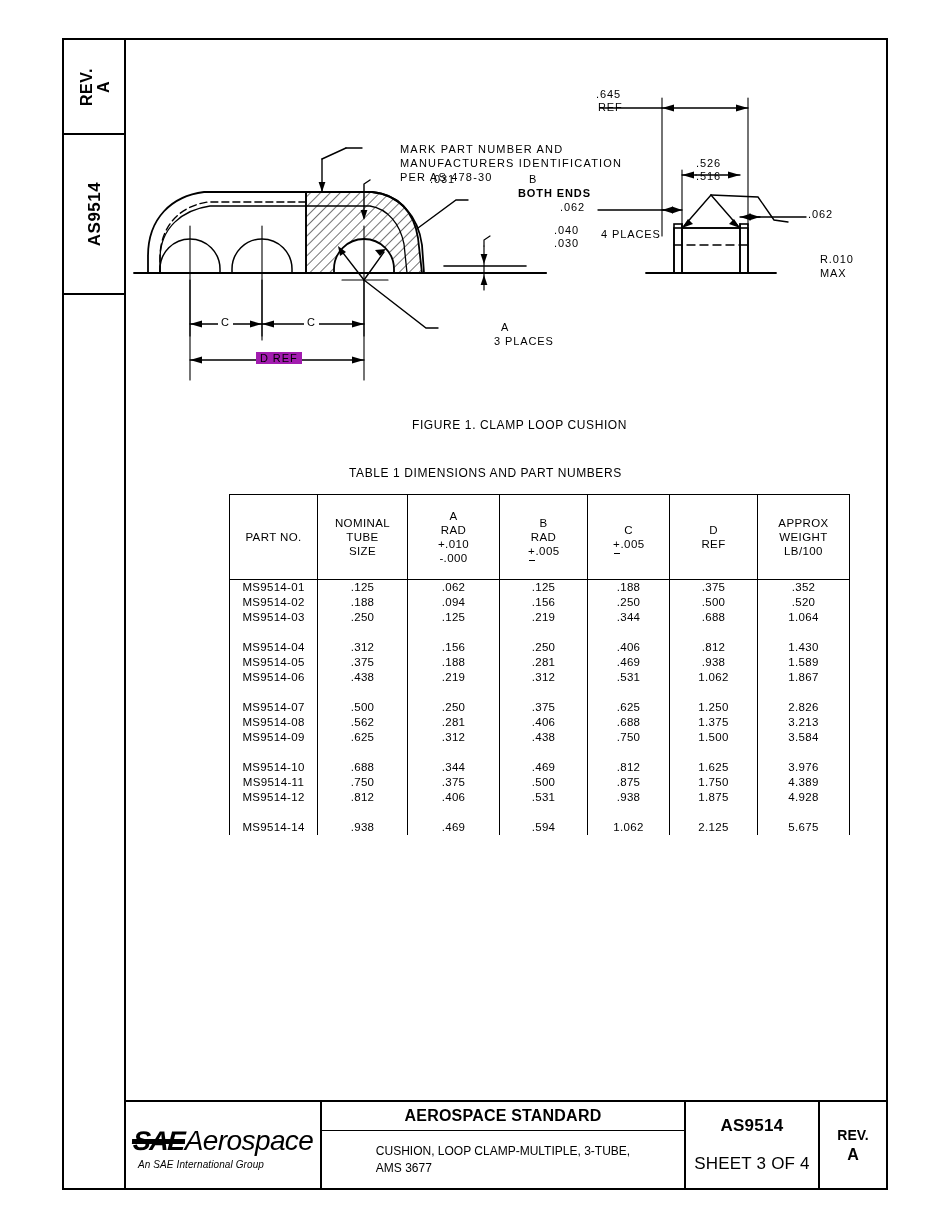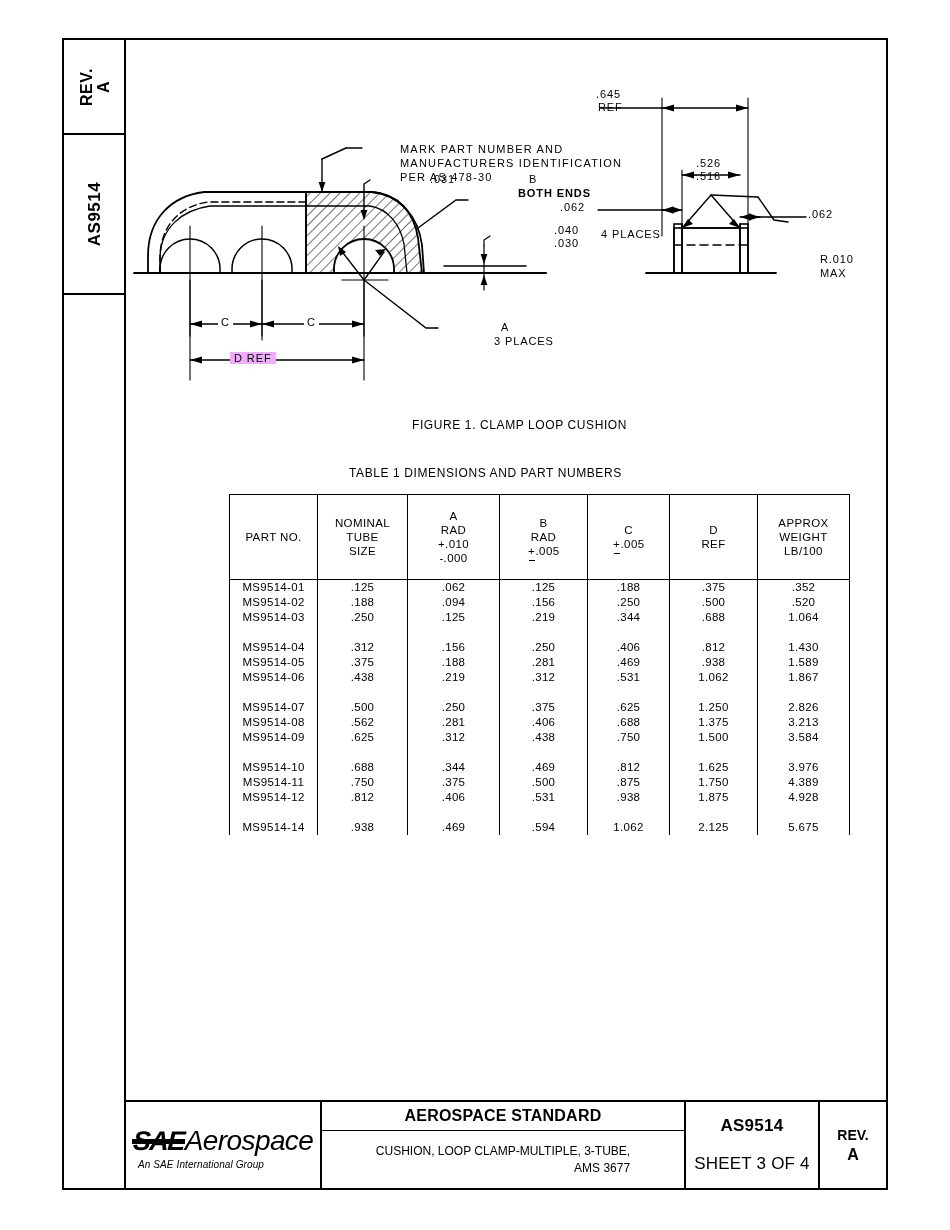--- a/index.html
+++ b/index.html
@@ -213,21 +213,21 @@
     justify-content: center;
     font-weight: bold;
     font-size: 16px;
     letter-spacing: 0.2px;
   }
   .tb-mid-bot {
     flex: 1;
     display: flex;
     align-items: center;
     justify-content: center;
-    text-align: right;
+    text-align: left;
     font-size: 12px;
     line-height: 17px;
     padding: 0 6px;
   }
   .tb-doc {
     width: 134px;
     border-right: 2px solid #000;
     box-sizing: border-box;
     display: flex;
     flex-direction: column;
@@ -402,21 +402,21 @@
 
     <div class="cap" style="left:428px; top:184px;">.040</div>
     <div class="cap" style="left:428px; top:197px;">.030</div>
     <div class="cap" style="left:475px; top:188px;">4 PLACES</div>
 
     <div class="cap" style="left:375px; top:281px;">A</div>
     <div class="cap" style="left:368px; top:295px;">3 PLACES</div>
 
     <div class="cap" style="left:92px; top:276px; background:#fff; padding:0 3px;">C</div>
     <div class="cap" style="left:178px; top:276px; background:#fff; padding:0 3px;">C</div>
-    <div class="cap" style="left:104px; top:312px; background:#f0abfc; padding:0 4px;">D  REF</div>
+    <div class="cap" style="left:130px; top:312px; background:#a21caf; padding:0 4px;">D  REF</div>
 
     <div class="cap" style="left:470px; top:48px;">.645</div>
     <div class="cap" style="left:472px; top:61px;">REF</div>
 
     <div class="cap" style="left:570px; top:117px;text-align:right;">.526</div>
     <div class="cap" style="left:570px; top:130px;">.516</div>
 
     <div class="cap" style="left:434px; top:161px;">.062</div>
     <div class="cap" style="left:682px; top:168px;">.062</div>
 

